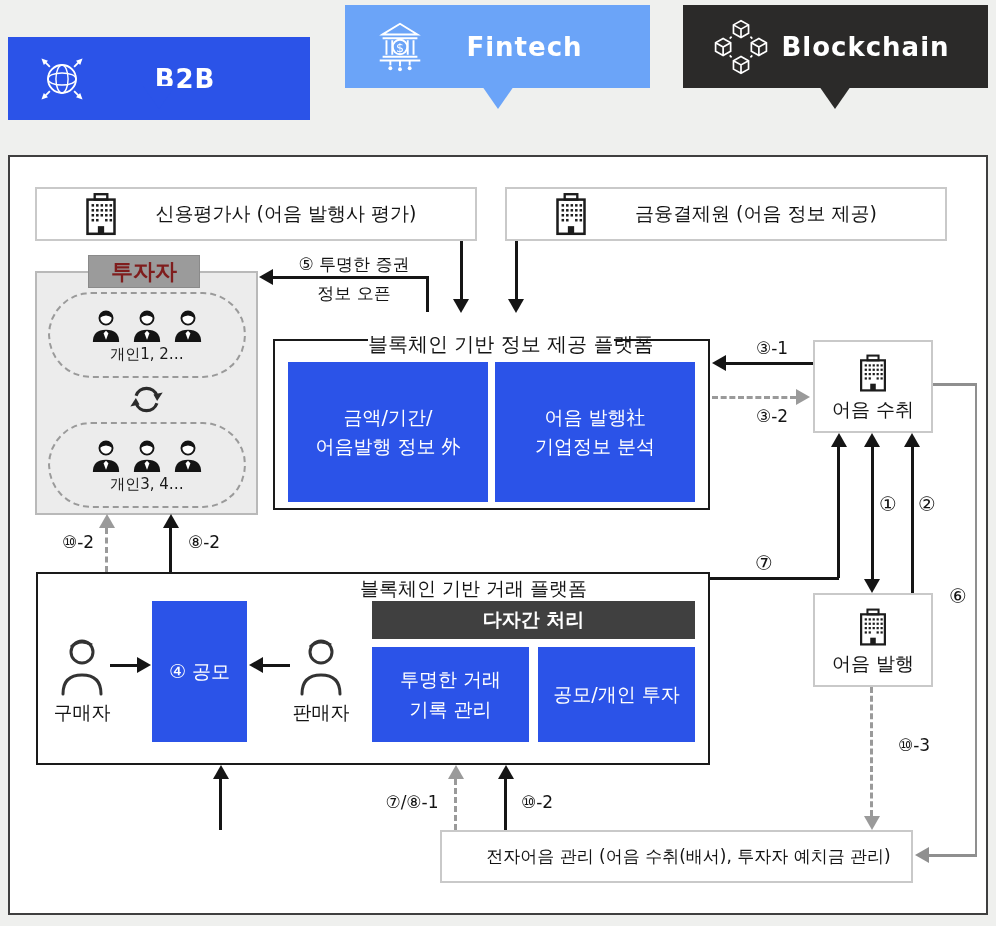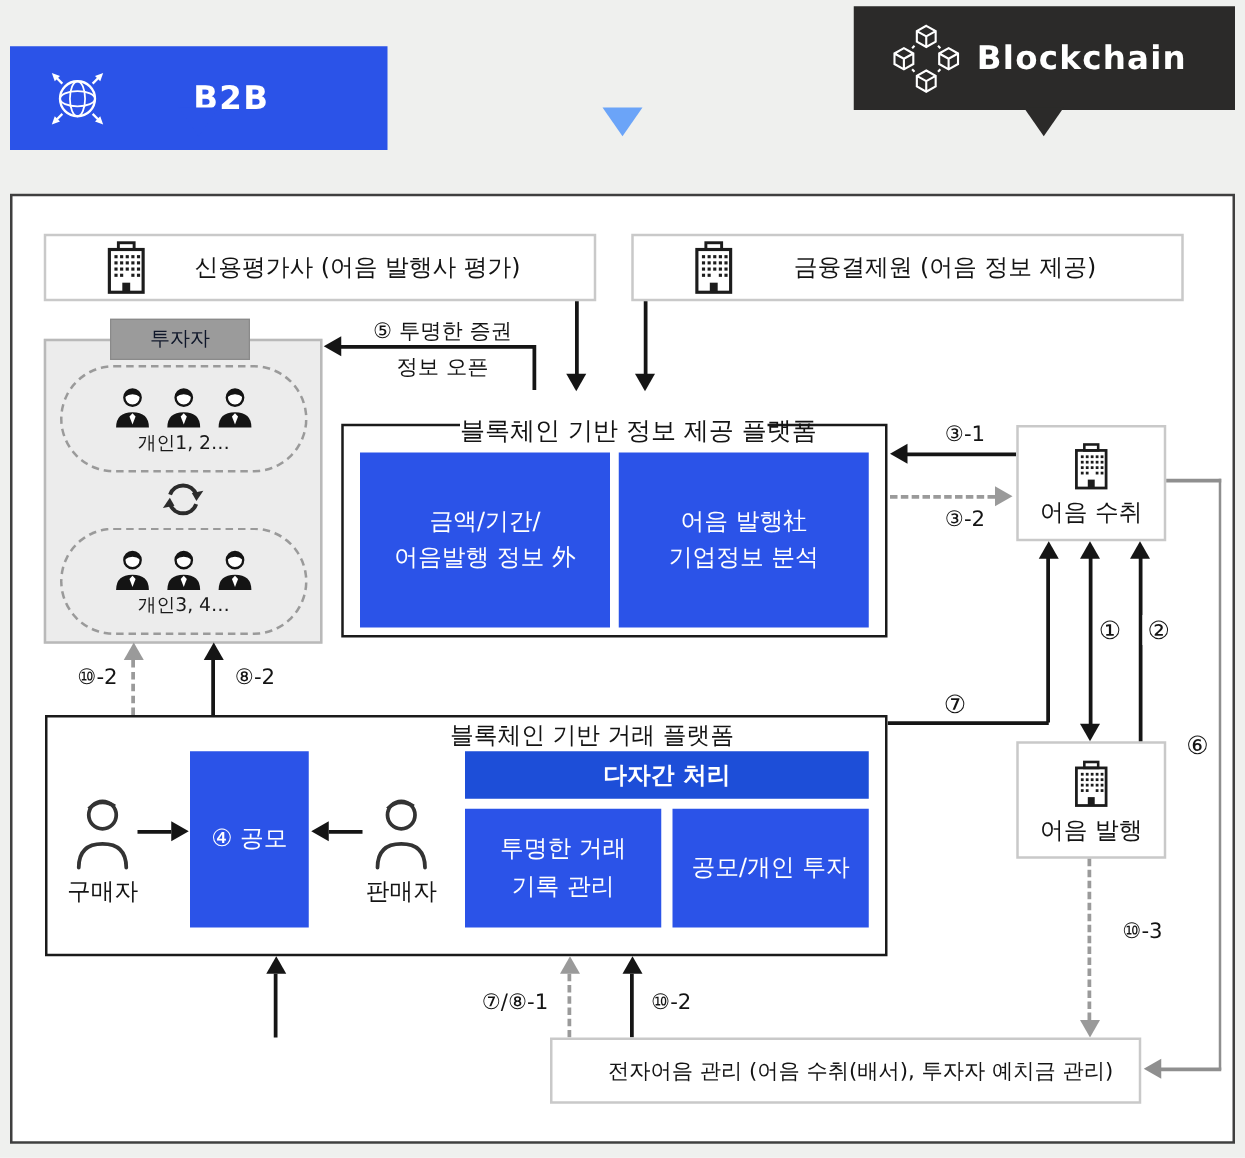--- a/index.html
+++ b/index.html
@@ -11,25 +11,25 @@
   .tab .ticon{margin-left:26px;flex:0 0 auto;}
   .tab .tlabel{flex:1;text-align:center;font-weight:bold;font-size:26px;letter-spacing:1px;padding-right:30px;}
   .ptr{position:absolute;top:86px;width:0;height:0;border-left:16px solid transparent;border-right:16px solid transparent;border-top:23px solid #000;}
   
   .frame{position:absolute;left:8px;top:155px;width:980px;height:760px;background:#fff;border:2px solid #3F3F3F;box-sizing:border-box;}
   .wbox{position:absolute;background:#fff;border:2px solid #C9C9C9;box-sizing:border-box;display:flex;align-items:center;justify-content:center;font-size:19px;color:#141414;padding-left:24px;}
   .wbox .bicon{position:absolute;left:46px;top:50%;transform:translateY(-50%);}
   .platform{position:absolute;background:#fff;border:2px solid #1A1A1A;box-sizing:border-box;}
   .ptitle{position:absolute;background:#fff;font-size:20px;color:#141414;text-align:center;white-space:nowrap;line-height:26px;margin-top:16px;}
   .bluebox{position:absolute;background:#2B53E8;color:#fff;display:flex;align-items:center;justify-content:center;text-align:center;font-size:19px;line-height:1.55;white-space:pre-line;font-weight:500;box-sizing:border-box;}
-  .graybar{position:absolute;background:#1d4ed8;color:#fff;display:flex;align-items:center;justify-content:center;font-size:19px;font-weight:600;box-sizing:border-box;}
+  .graybar{position:absolute;background:#404040;color:#fff;display:flex;align-items:center;justify-content:center;font-size:19px;font-weight:600;box-sizing:border-box;}
   .vbox{position:absolute;background:#fff;border:2px solid #C9C9C9;box-sizing:border-box;display:flex;flex-direction:column;align-items:center;justify-content:center;gap:5px;font-size:19px;color:#141414;}
   
   .invarea{position:absolute;background:#ECECEC;border:2px solid #B9B9B9;box-sizing:border-box;}
-  .invtag{position:absolute;background:#9B9B9B;border:1px solid #8A8A8A;color:#0f172a;font-size:16px;font-weight:normal;display:flex;align-items:center;justify-content:center;box-sizing:border-box;}
+  .invtag{position:absolute;background:#9B9B9B;border:1px solid #8A8A8A;color:#7f1d1d;font-size:22px;font-weight:bold;display:flex;align-items:center;justify-content:center;box-sizing:border-box;}
   .stad{position:absolute;border:2px dashed #9A9A9A;border-radius:44px;display:flex;flex-direction:column;align-items:center;justify-content:center;box-sizing:border-box;}
   .prow{display:flex;gap:11px;margin-top:2px;}
   .pcap{font-size:15px;color:#1a1a1a;margin-top:2px;}
   
   .hl{position:absolute;height:3px;background:#151515;}
   .vl{position:absolute;width:3px;background:#151515;}
   .hd{position:absolute;height:0;border-top:3px dashed #9A9A9A;}
   .vd{position:absolute;width:0;border-left:3px dashed #9A9A9A;}
   .ghl{position:absolute;height:2.5px;background:#8F8F8F;}
   .gvl{position:absolute;width:2.5px;background:#8F8F8F;}
@@ -159,20 +159,26 @@
 <div id="stage">
 
   <div class="tab" style="left:8px;width:302px;background:#2B53E8;margin-top:32px;">
     <svg class="ticon" width="56" height="56">
         <use href="#ic-globe"></use>
       </svg>
     <div class="tlabel">B2B</div>
   </div>
   <div class="ptr" style="left:143px;border-top-color:#2B53E8;"></div>
 
+  <div class="tab" style="left:345px;width:305px;background:#6BA4F8;">
+    <svg class="ticon" width="58" height="58">
+        <use href="#ic-bank"></use>
+      </svg>
+    <div class="tlabel">Fintech</div>
+  </div>
   <div class="ptr" style="left:482px;border-top-color:#6BA4F8;"></div>
 
   <div class="tab" style="left:683px;width:305px;background:#2B2A29;">
     <svg class="ticon" width="64" height="58">
         <use href="#ic-cubes"></use>
       </svg>
     <div class="tlabel">Blockchain</div>
   </div>
   <div class="ptr" style="left:819px;border-top-color:#2B2A29;"></div>
 

